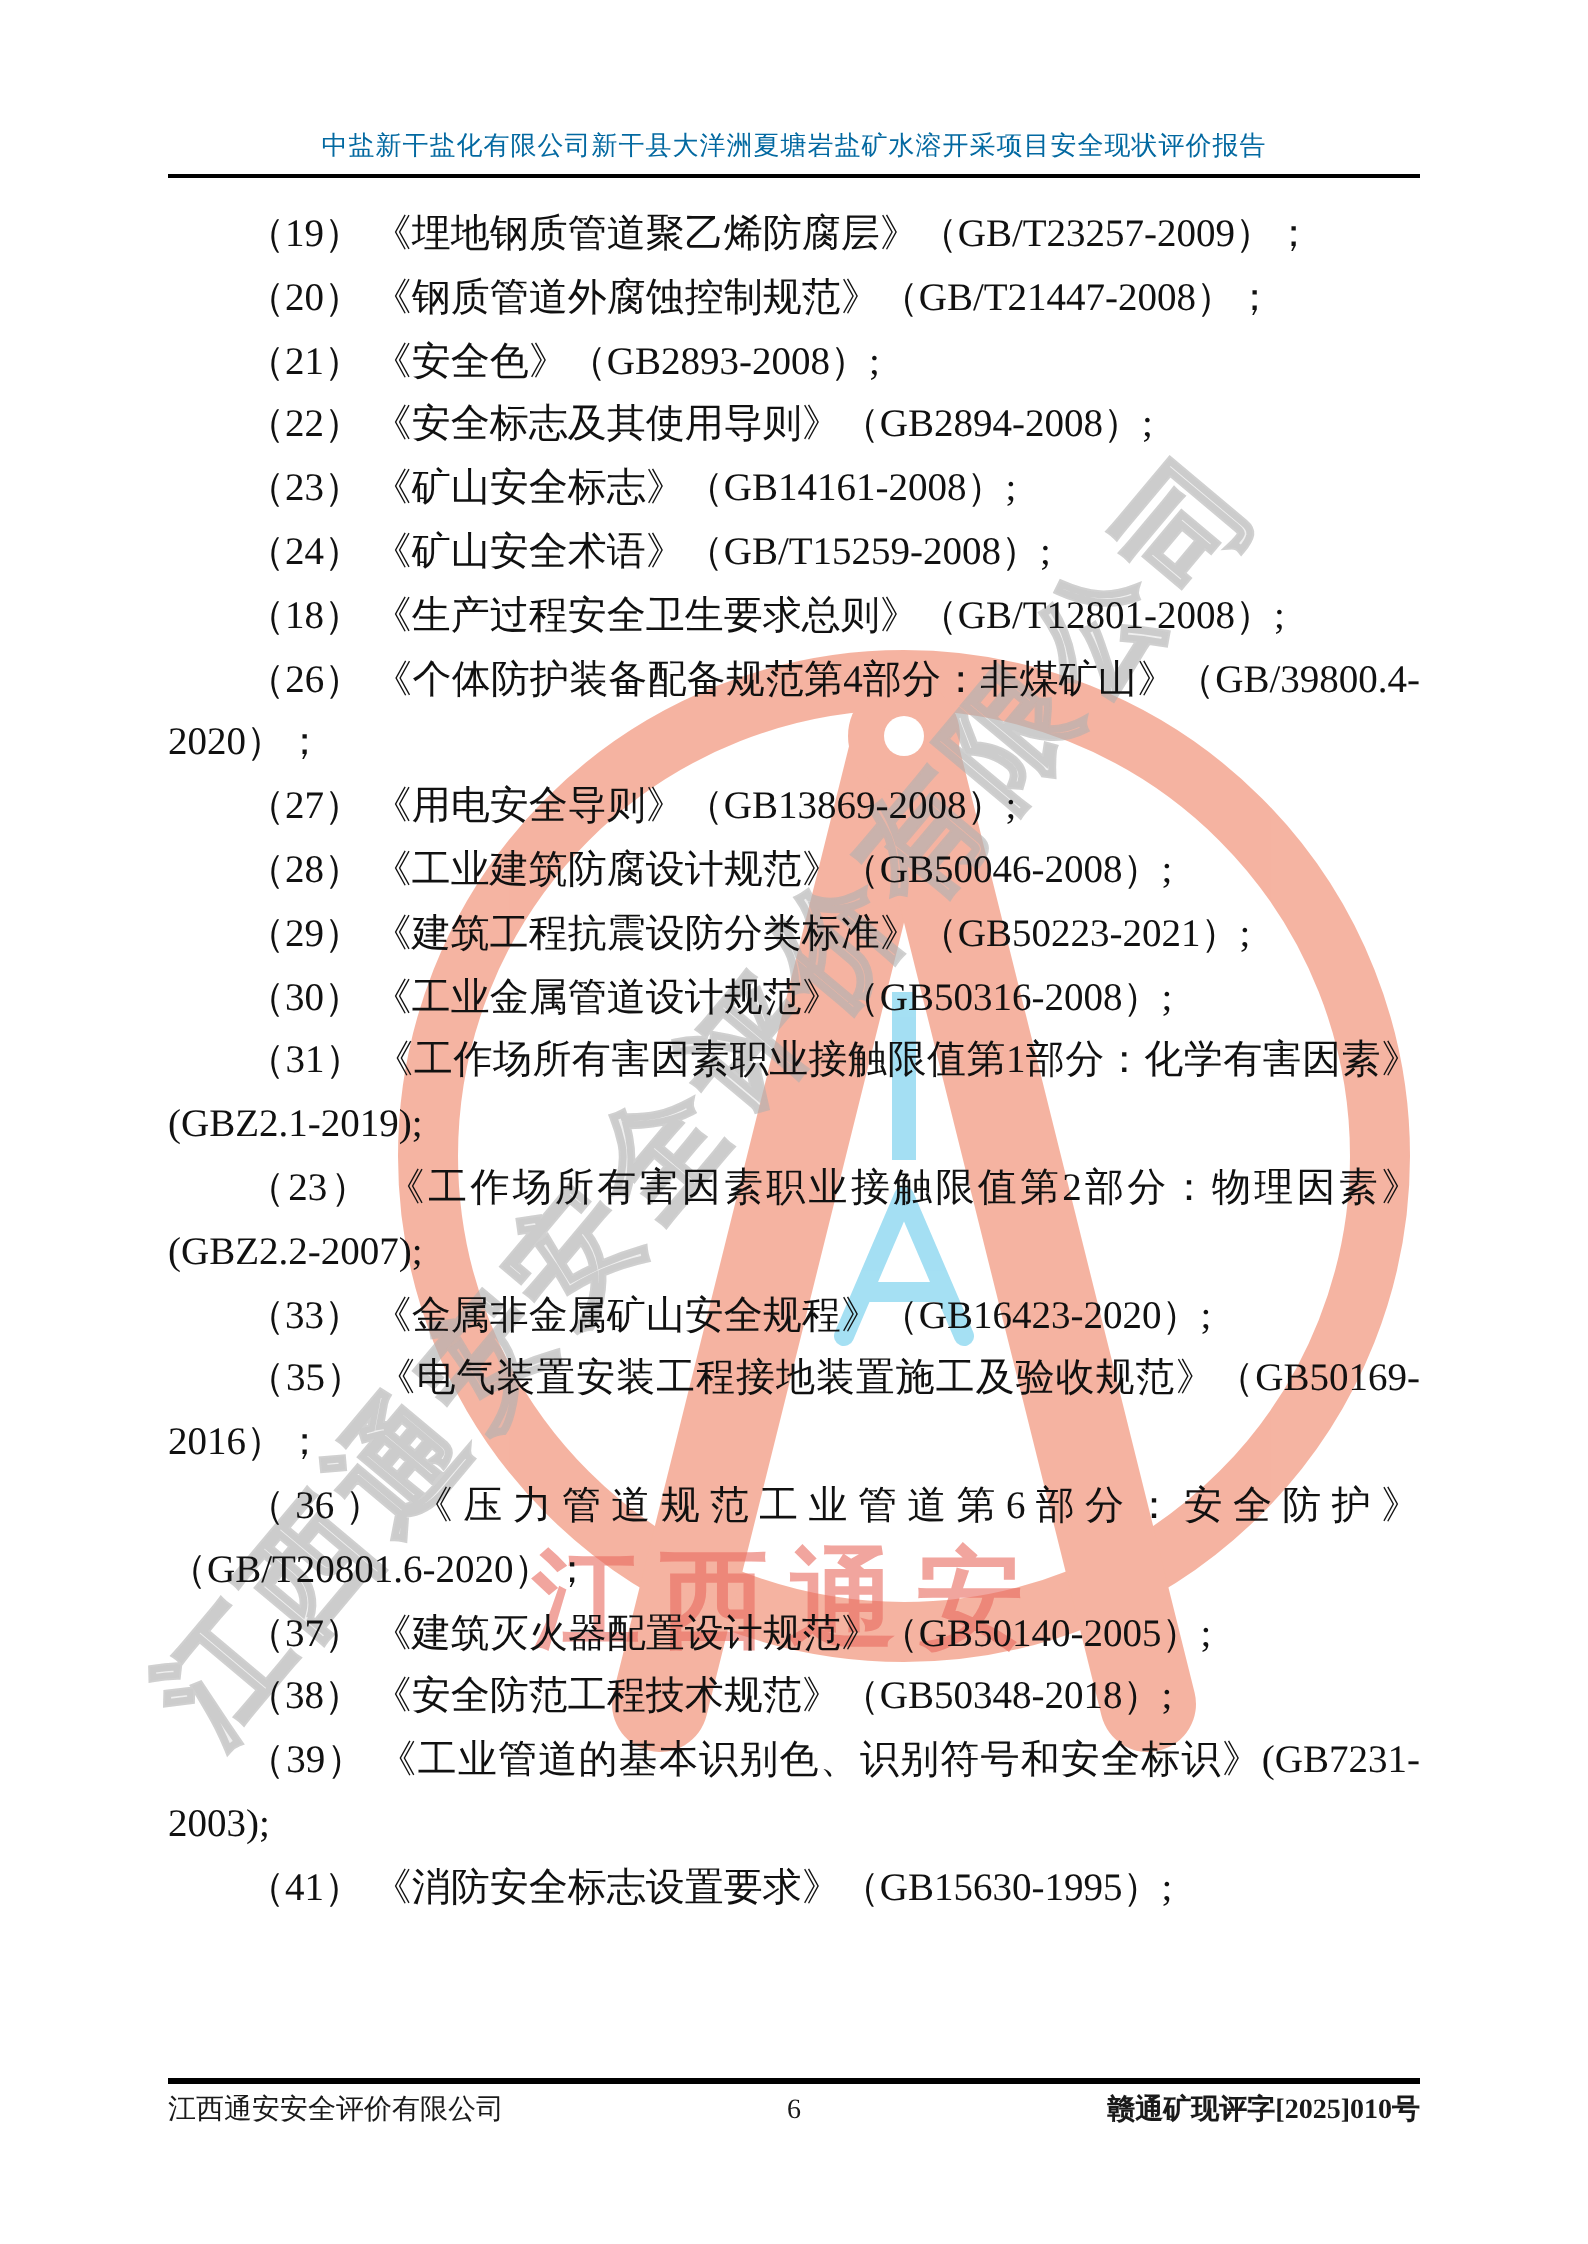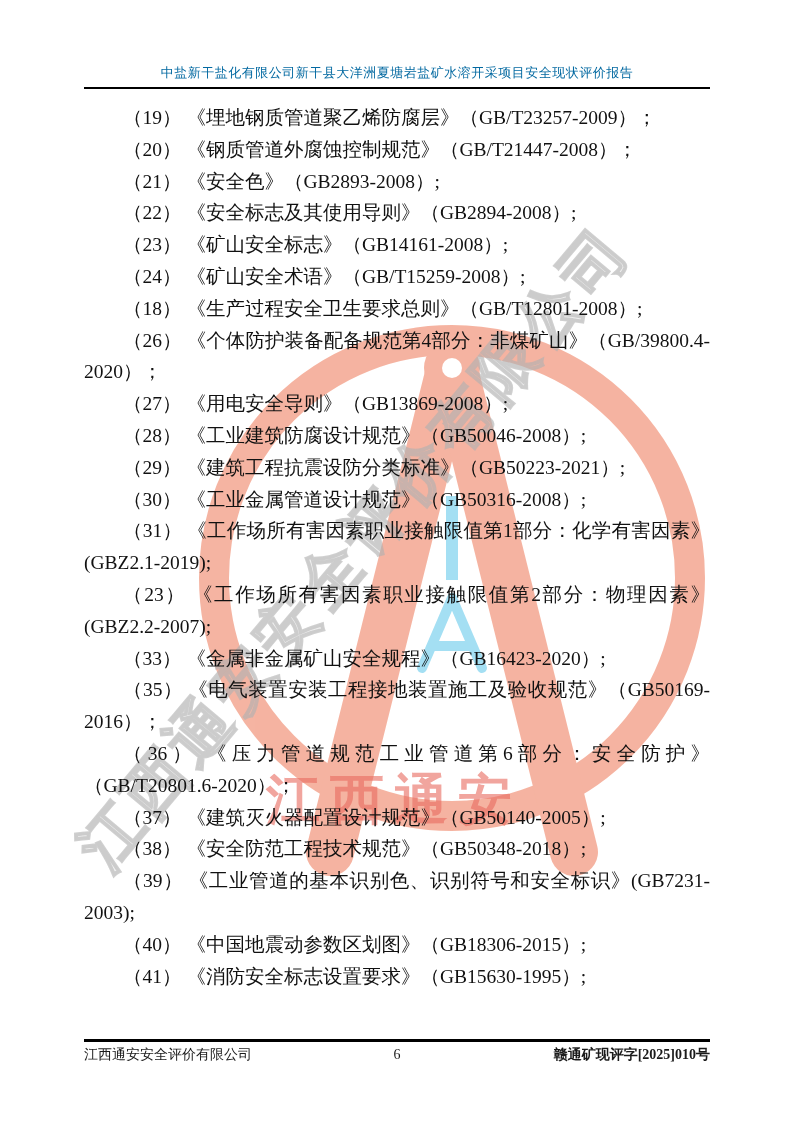--- a/index.html
+++ b/index.html
@@ -101,21 +101,20 @@
         <p>（29） 《建筑工程抗震设防分类标准》（GB50223-2021）;</p>
         <p>（30） 《工业金属管道设计规范》（GB50316-2008）;</p>
         <p>（31） 《工作场所有害因素职业接触限值第1部分：化学有害因素》(GBZ2.1-2019);</p>
         <p>（23） 《工作场所有害因素职业接触限值第2部分：物理因素》(GBZ2.2-2007);</p>
         <p>（33） 《金属非金属矿山安全规程》（GB16423-2020）;</p>
         <p>（35） 《电气装置安装工程接地装置施工及验收规范》（GB50169-2016）；</p>
         <p>（36） 《压力管道规范工业管道第6部分：安全防护》（GB/T20801.6-2020）；</p>
         <p>（37） 《建筑灭火器配置设计规范》（GB50140-2005）;</p>
         <p>（38） 《安全防范工程技术规范》（GB50348-2018）;</p>
         <p>（39） 《工业管道的基本识别色、识别符号和安全标识》(GB7231-2003);</p>
-        <p>（40） 《中国地震动参数区划图》（GB18306-2015）;</p>
         <p>（41） 《消防安全标志设置要求》（GB15630-1995）;</p>
       </div>
 
     <div class="ftr">
       <span class="f-left">江西通安安全评价有限公司</span>
       <span class="f-center">6</span>
       <span class="f-right">赣通矿现评字[2025]010号</span>
     </div>
   </div>
 </div>

